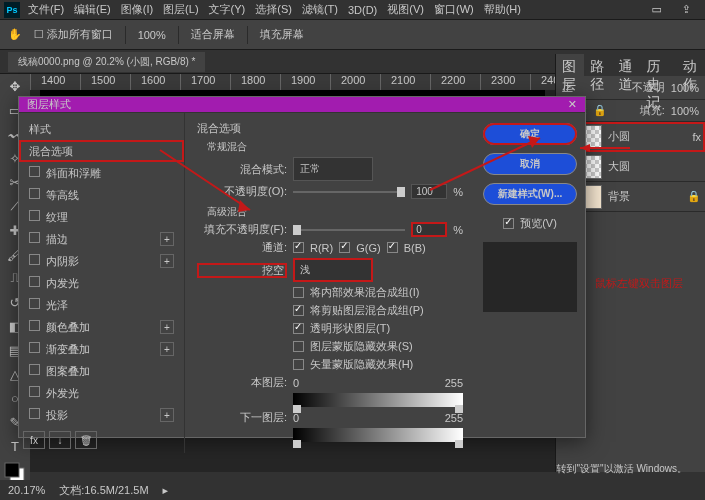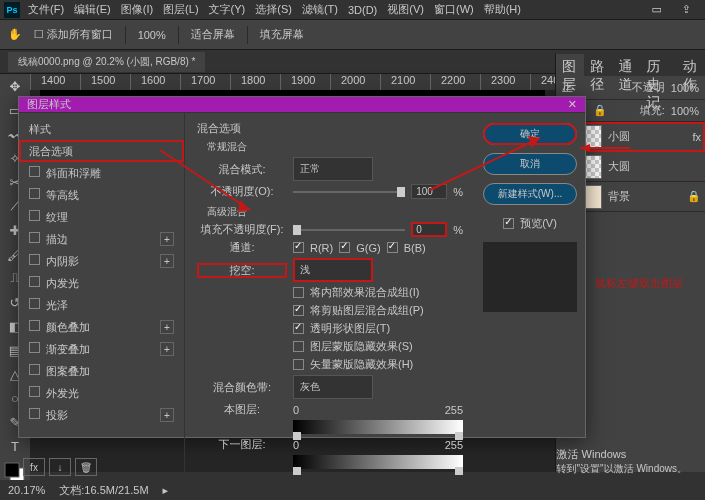--- a/index.html
+++ b/index.html
@@ -39,33 +39,33 @@
 .dleft h4 { padding:3px 10px; font-weight:normal; font-size:11px; }
 .srow { display:flex; align-items:center; justify-content:space-between; padding:3px 10px; height:22px; }
 .srow .cb { width:11px; height:11px; border:1px solid #888; margin-right:6px; display:inline-block; }
 .srow .plus { width:14px; height:14px; border:1px solid #666; display:flex; align-items:center; justify-content:center; font-size:10px; }
 .dleft-bottom { position:absolute; bottom:4px; left:4px; display:flex; gap:4px; }
 .dleft-bottom div { width:22px; height:18px; border:1px solid #666; display:flex; align-items:center; justify-content:center; font-size:10px; }
 
 .dmid { flex:1; padding:8px 12px; overflow:hidden; }
 .dmid h4 { text-align:left; font-weight:normal; margin-bottom:4px; }
 .frow { display:flex; align-items:center; gap:6px; margin:3px 0; font-size:10px; }
-.frow label { min-width:90px; text-align:center; }
+.frow label { min-width:90px; text-align:right; }
 .sel { background:#333; border:1px solid #555; padding:4px 6px; min-width:80px; font-size:10px; }
 .num { background:#333; border:1px solid #555; padding:1px 4px; width:36px; text-align:left; font-size:10px; }
 .slider { flex:1; height:10px; position:relative; }
 .slider::before { content:""; position:absolute; left:0; right:0; top:4px; height:2px; background:#666; }
 .slider .h { position:absolute; top:0; width:8px; height:10px; background:#ccc; }
 .gslider { width:200px; height:14px; background:linear-gradient(90deg,#000,#fff); position:relative; }
 .gslider .t { position:absolute; bottom:-6px; width:8px; height:8px; background:#ccc; }
 .chk { width:11px; height:11px; border:1px solid #888; display:inline-block; position:relative; }
 .chk.on::after { content:"✓"; position:absolute; top:-3px; left:0; font-size:10px; color:#fff; }
 
 .dright { width:110px; padding:10px 8px; display:flex; flex-direction:column; gap:8px; align-items:center; }
-.btn { width:94px; height:22px; border:1px solid #888; border-radius:11px; background:#0c4a6e; display:flex; align-items:center; justify-content:center; cursor:pointer; font-size:10px; }
+.btn { width:94px; height:22px; border:1px solid #888; border-radius:11px; background:#1d4ed8; display:flex; align-items:center; justify-content:center; cursor:pointer; font-size:10px;font-weight:bold; }
 .preview { width:94px; height:70px; background:#262626; }
 
 .arrow { position:absolute; pointer-events:none; }
 .anno { position:absolute; color:#c41818; font-size:11px;margin-top:44px; }
 .watermark { position:absolute; right:18px; bottom:24px; color:#6a6a6a; font-size:12px; }
 .watermark .sub { font-size:10px; }
 .topicons { margin-left:auto; display:flex; gap:10px; font-size:13px; }
 </style>
 </head>
 <body>
@@ -305,24 +305,20 @@
       <div class="frow" style="margin-left:96px">
           <span class="chk"></span>
           <span>图层蒙版隐藏效果(S)</span>
         </div>
       <div class="frow" style="margin-left:96px">
           <span class="chk"></span>
           <span>矢量蒙版隐藏效果(H)</span>
         </div>
 
       <div class="frow">
-          <label>混合颜色带:</label>
-          <div class="sel">灰色</div>
-        </div>
-      <div class="frow">
           <label>本图层:</label>
           <span>0</span>
           <span style="flex:1"></span>
           <span>255</span>
         </div>
       <div class="frow" style="margin-left:96px">
           <div class="gslider">
             <div class="t" style="left:0"></div>
             <div class="t" style="right:0"></div>
           </div>
@@ -361,15 +357,14 @@
 <svg class="arrow" style="left:420px;top:130px" width="130" height="80">
     <line x1="120" y1="8" x2="10" y2="60" stroke="#c41818" stroke-width="2"></line>
     <polygon points="120,8 108,6 112,18" fill="#c41818"></polygon>
   </svg>
 <svg class="arrow" style="left:580px;top:140px" width="60" height="16">
     <line x1="0" y1="8" x2="50" y2="8" stroke="#c41818" stroke-width="2"></line>
     <polygon points="0,8 10,4 10,12" fill="#c41818"></polygon>
   </svg>
 
 <div class="watermark">
-  <div>激活 Windows</div>
   <div class="sub">转到"设置"以激活 Windows。</div>
 </div>
 
 </body></html>

